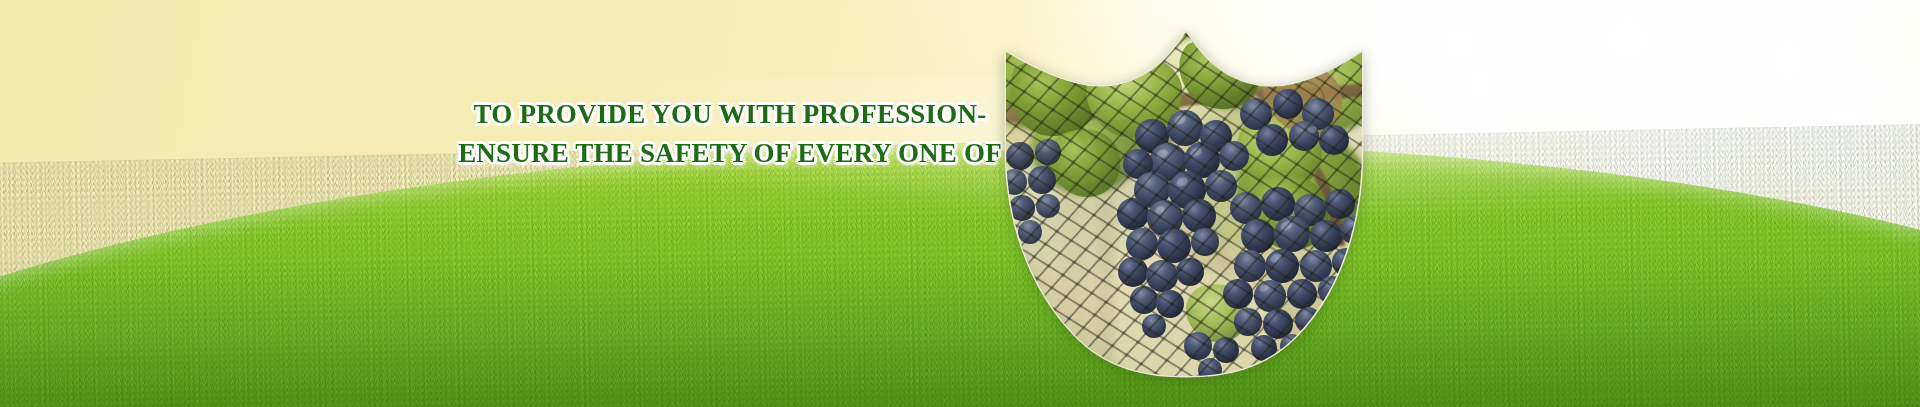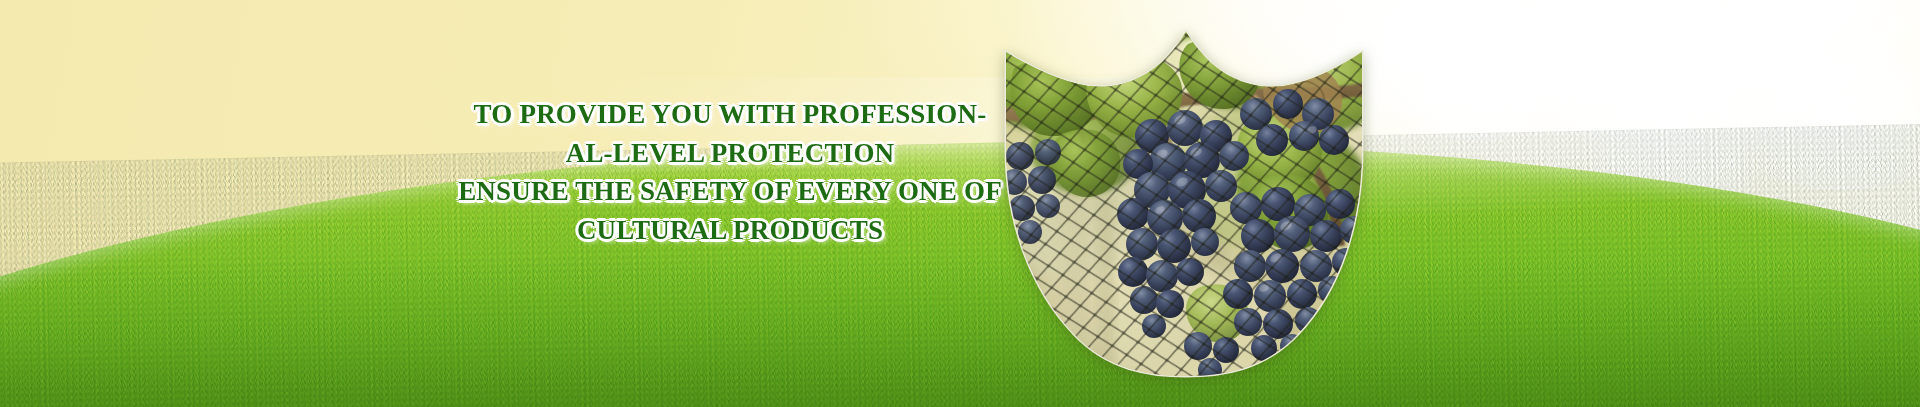--- a/index.html
+++ b/index.html
@@ -139,23 +139,21 @@
     <div class="hill">
       <div class="blades"></div>
       <div class="blades2"></div>
     </div>
     <div class="grass-sheen"></div>
     <div class="grass-dark"></div>
   </div>
 
   <div class="headline">
     <span class="line l1">TO PROVIDE YOU WITH PROFESSION-</span>
-    <span class="line l2">AL-LEVEL PROTECTION</span>
     <span class="line l3">ENSURE THE SAFETY OF EVERY ONE OF</span>
-    <span class="line l6">CULTURAL PRODUCTS</span>
   </div>
 
   <div class="shield">
     <svg viewBox="0 0 364 352" xmlns="http://www.w3.org/2000/svg" aria-hidden="true">
       <defs>
 
         <clipPath id="crestClip">
           <path d="M4,24
                    C 30,40 60,54 86,58
                    C 118,62 142,50 160,34

